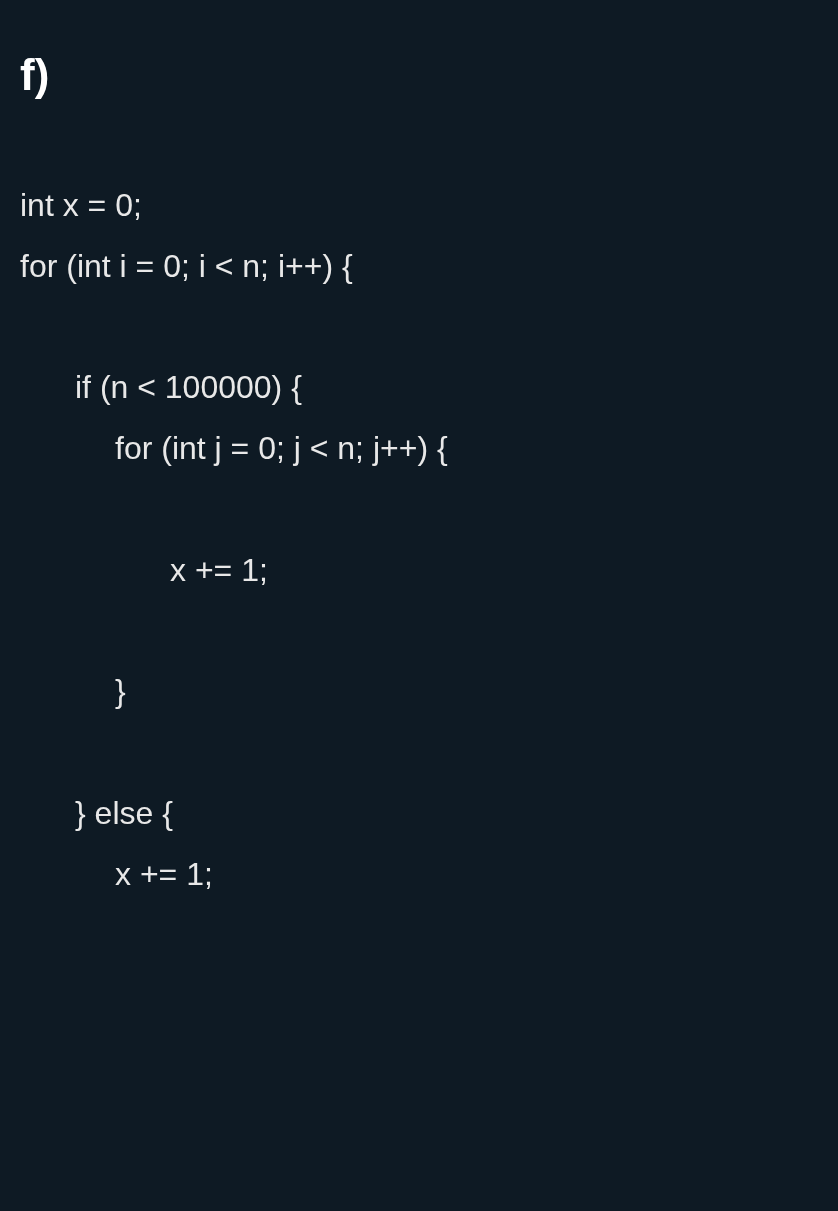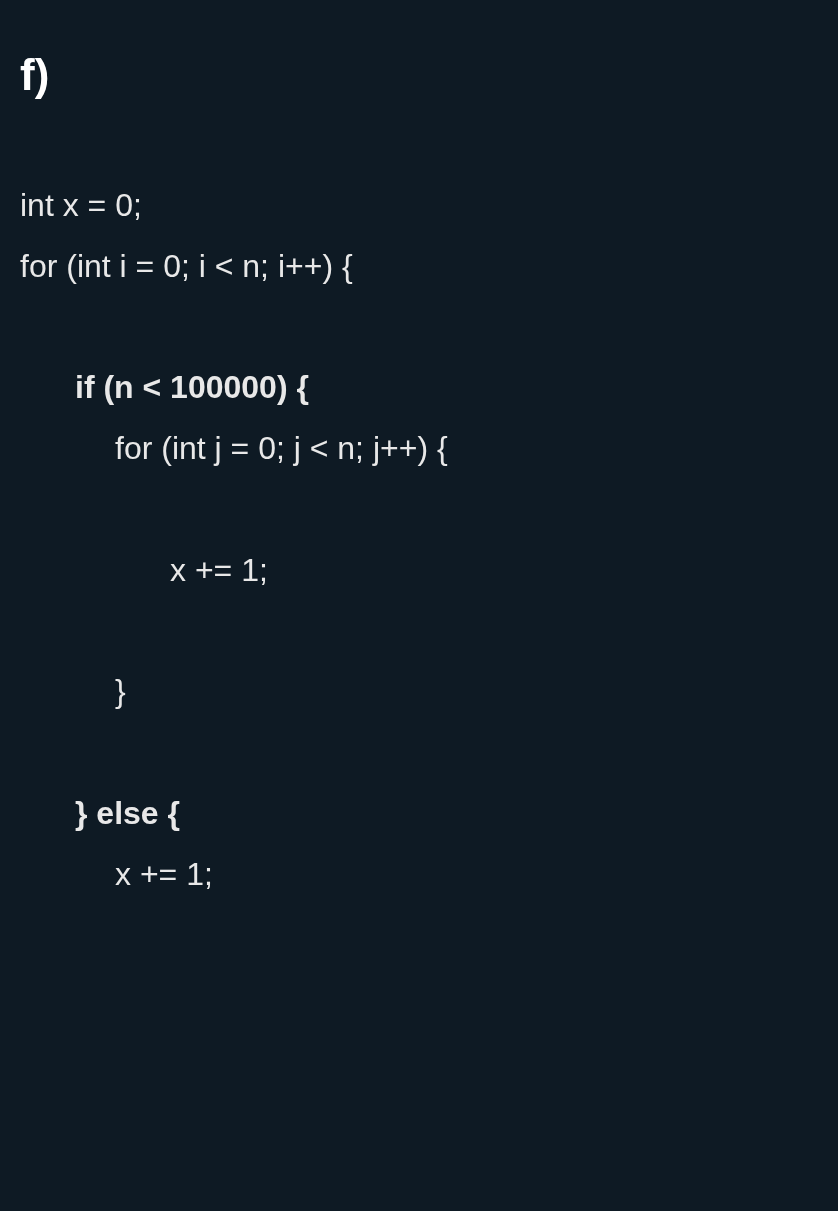--- a/index.html
+++ b/index.html
@@ -22,21 +22,20 @@
       color: #ffffff;
     }
     .code-line {
       font-size: 32px;
       line-height: 1.9;
       white-space: pre;
       font-weight: 400;
     }
     .indent1 {
       padding-left: 55px;
-      font-weight: bold;
     }
     .indent2 {
       padding-left: 95px;
     }
     .indent3 {
       padding-left: 150px;
     }
   </style>
 </head>
 <body>

